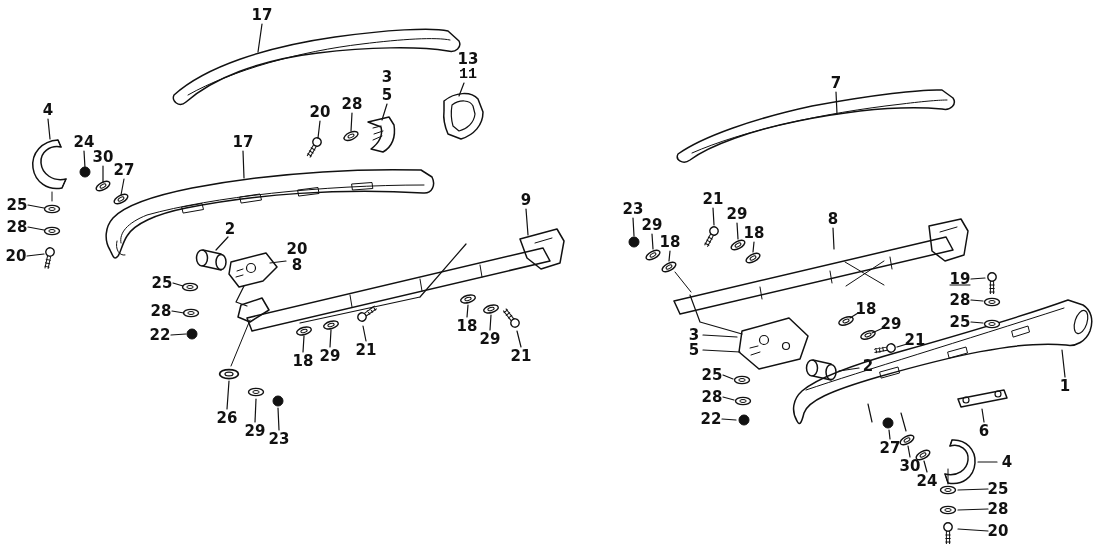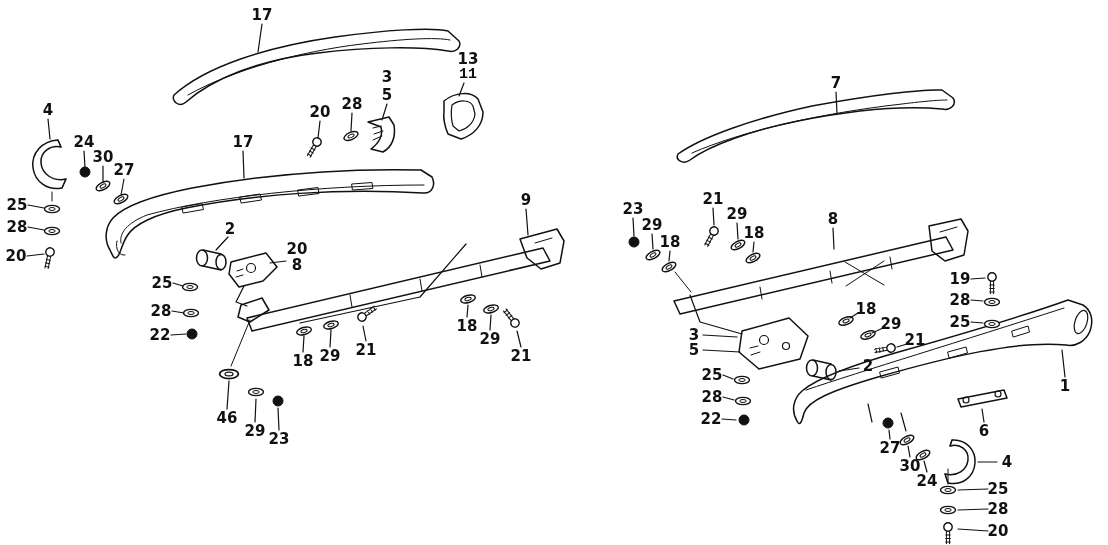--- a/index.html
+++ b/index.html
@@ -278,32 +278,32 @@
       <div class="callout" style="left: 297px; top: 265px;">8</div>
       <div class="callout" style="left: 162px; top: 283px;">25</div>
       <div class="callout" style="left: 161px; top: 311px;">28</div>
       <div class="callout" style="left: 160px; top: 335px;">22</div>
       <div class="callout" style="left: 303px; top: 361px;">18</div>
       <div class="callout" style="left: 330px; top: 356px;">29</div>
       <div class="callout" style="left: 366px; top: 350px;">21</div>
       <div class="callout" style="left: 467px; top: 326px;">18</div>
       <div class="callout" style="left: 490px; top: 339px;">29</div>
       <div class="callout" style="left: 521px; top: 356px;">21</div>
-      <div class="callout" style="left: 227px; top: 418px;">46</div>
+      <div class="callout" style="left: 227px; top: 418px;">26</div>
       <div class="callout" style="left: 255px; top: 431px;">29</div>
       <div class="callout" style="left: 279px; top: 439px;">23</div>
       <div class="callout" style="left: 836px; top: 83px;">7</div>
       <div class="callout" style="left: 633px; top: 209px;">23</div>
       <div class="callout" style="left: 652px; top: 225px;">29</div>
       <div class="callout" style="left: 670px; top: 242px;">18</div>
       <div class="callout" style="left: 713px; top: 199px;">21</div>
       <div class="callout" style="left: 737px; top: 214px;">29</div>
       <div class="callout" style="left: 754px; top: 233px;">18</div>
       <div class="callout" style="left: 833px; top: 219px;">8</div>
-      <div class="callout" style="left: 960px; top: 279px;">19</div>
+      <div class="callout" style="left: 960px; top: 279px; text-decoration: underline;">19</div>
       <div class="callout" style="left: 960px; top: 300px;">28</div>
       <div class="callout" style="left: 960px; top: 322px;">25</div>
       <div class="callout" style="left: 866px; top: 309px;">18</div>
       <div class="callout" style="left: 891px; top: 324px;">29</div>
       <div class="callout" style="left: 915px; top: 340px;">21</div>
       <div class="callout" style="left: 694px; top: 335px;">3</div>
       <div class="callout" style="left: 694px; top: 350px;">5</div>
       <div class="callout" style="left: 868px; top: 366px;">2</div>
       <div class="callout" style="left: 712px; top: 375px;">25</div>
       <div class="callout" style="left: 712px; top: 397px;">28</div>

